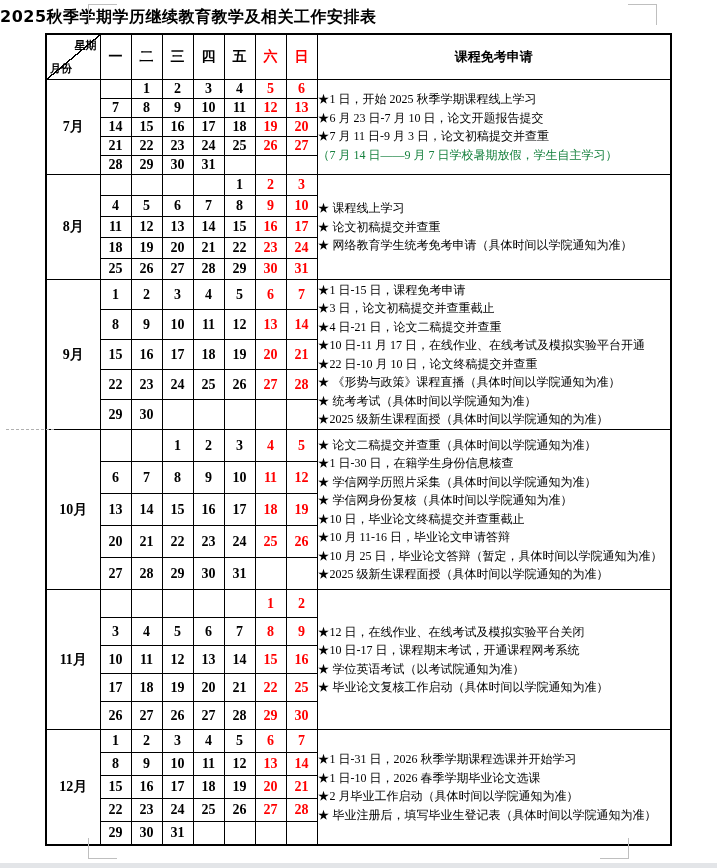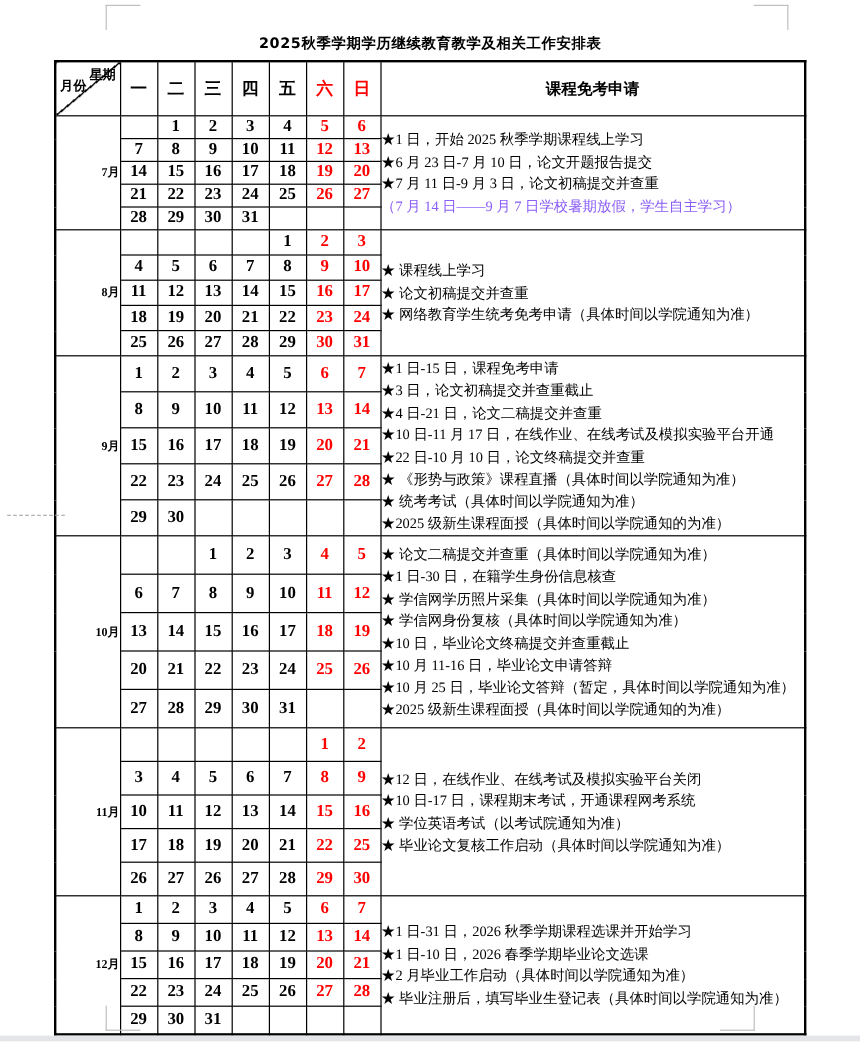--- a/index.html
+++ b/index.html
@@ -1,49 +1,49 @@
 <!DOCTYPE html>
 <html><head>
 <meta charset="utf-8">
 <style>
   html,body{margin:0;padding:0;}
   body{
     width:717px;height:868px;background:#ffffff;position:relative;overflow:hidden;
     font-family:"Liberation Serif","DejaVu Serif",serif;color:#000;
   }
   .page-title{
-    text-align:center;font-weight:bold;font-size:12px;
-    padding-top:28px;margin:0 0 5px 0;letter-spacing:.5px;
+    text-align:left;font-weight:bold;font-size:16px;
+    padding-top:7px;margin:0 0 5px 0;letter-spacing:.5px;
     font-family:"DejaVu Sans","Liberation Sans",sans-serif;
   }
   table.cal{
     border-collapse:collapse;table-layout:fixed;
     margin-left:45px;width:627px;
     border:2px solid #000;
   }
   table.cal th,table.cal td{border:1px solid #000;padding:0;}
   thead th{height:44px;font-size:14px;font-weight:bold;text-align:center;vertical-align:middle;}
   th.corner{position:relative;
     background:linear-gradient(to bottom right,
       transparent calc(50% - 0.7px),#000 calc(50% - 0.7px),
       #000 calc(50% + 0.7px),transparent calc(50% + 0.7px));
   }
   .corner-top{position:absolute;top:3px;right:3px;font-size:11px;font-weight:bold;}
-  .corner-bottom{position:absolute;bottom:17px;left:3px;font-size:11px;font-weight:bold;}
+  .corner-bottom{position:absolute;bottom:3px;left:3px;font-size:11px;font-weight:bold;}
   th.day.weekend{color:#ff0000;}
   th.notes-head{font-size:13px;}
-  td.month-label{text-align:right;font-weight:bold;font-size:10px;vertical-align:middle;}
+  td.month-label{text-align:center;font-weight:bold;font-size:14px;vertical-align:middle;}
   td.date{
     text-align:center;font-weight:bold;font-size:14px;vertical-align:middle;
     font-family:"Liberation Serif","DejaVu Serif",serif;
   }
   td.date.weekend{color:#ff0000;}
   td.notes{vertical-align:middle;padding:2px 4px 2px 6px;}
   .note{font-size:12px;line-height:18.5px;white-space:nowrap;overflow:hidden;}
-  .note.red{color:#8b5cf6;}
+  .note.red{color:#15803d;}
   
   tbody.m0 td{height:18px;}
   tbody.m1 td{height:20px;}
   tbody.m2 td{height:29px;}
   tbody.m3 td{height:31px;}
   tbody.m4 td{height:27px;}
   tbody.m5 td{height:22px;}
   
   .crop{position:absolute;width:28px;height:20px;border:0 solid #bfbfbf;}
   .crop.tl{left:88px;top:4px;border-left-width:1px;border-top-width:1px;}

